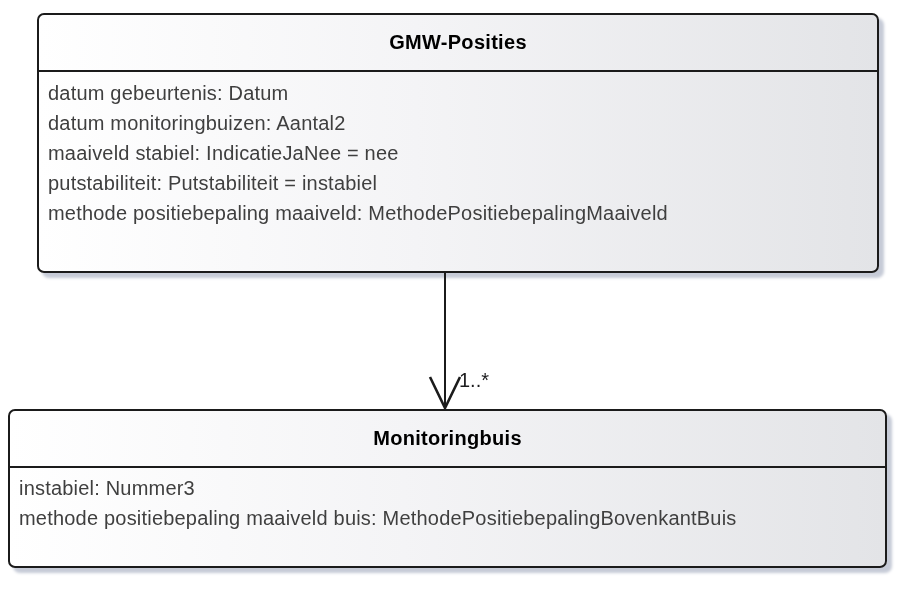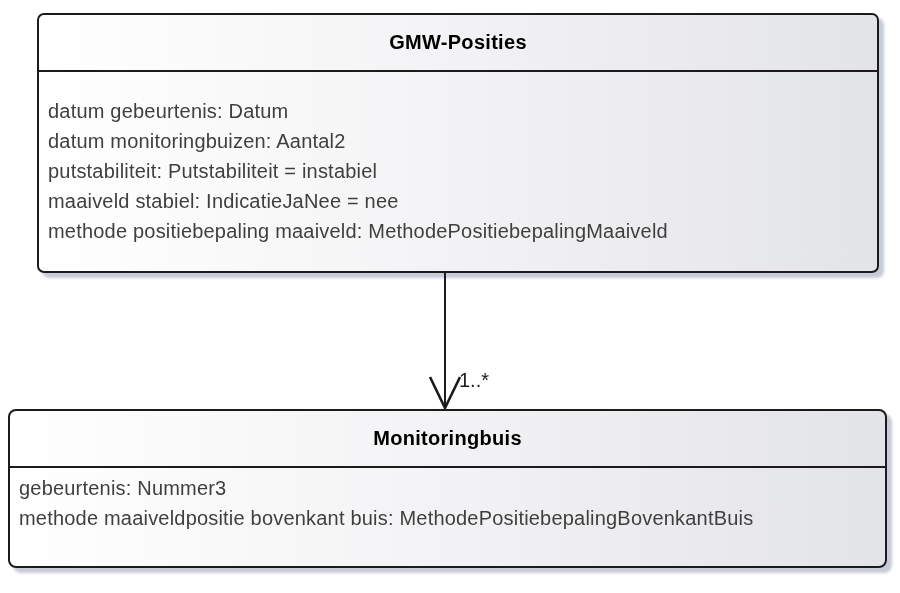--- a/index.html
+++ b/index.html
@@ -28,37 +28,36 @@
     top: 13px;
     width: 842px;
     height: 260px;
     margin-left: 29px;
   }
   .class-box.bottom {
     left: 8px;
     top: 409px;
     width: 879px;
     height: 159px;
-    border-radius: 8px;
   }
   .class-header {
     height: 55px;
     border-bottom: 2px solid #1b1b1b;
     display: flex;
     align-items: center;
     justify-content: center;
   }
   .class-title {
     font-size: 20px;
     font-weight: bold;
     color: #000000;
     letter-spacing: 0.3px;
   }
   .class-body {
-    padding: 24px 9px 0 9px;
+    padding: 6px 9px 0 9px;
   }
   .class-box.bottom .class-body {
     padding-top: 5px;
   }
   .attr {
     font-size: 20px;
     line-height: 30px;
     color: #3f3f3f;
     letter-spacing: 0.2px;
     white-space: nowrap;
@@ -91,35 +90,35 @@
 
 <div class="canvas">
 
   <div class="class-box top">
     <div class="class-header">
       <span class="class-title">GMW-Posities</span>
     </div>
     <div class="class-body">
       <div class="attr">datum gebeurtenis: Datum</div>
       <div class="attr">datum monitoringbuizen: Aantal2</div>
+      <div class="attr">maaiveld stabiel: IndicatieJaNee = nee</div>
       <div class="attr">putstabiliteit: Putstabiliteit = instabiel</div>
-      <div class="attr">maaiveld stabiel: IndicatieJaNee = nee</div>
       <div class="attr">methode positiebepaling maaiveld: MethodePositiebepalingMaaiveld</div>
     </div>
   </div>
 
   <div class="assoc-line"></div>
   <svg class="arrowhead" viewBox="0 0 36 36" xmlns="http://www.w3.org/2000/svg">
     <polyline points="3,2 18,33 33,2" fill="none" stroke="#1b1b1b" stroke-width="2.6"></polyline>
   </svg>
   <div class="multiplicity">1..*</div>
 
   <div class="class-box bottom">
     <div class="class-header">
       <span class="class-title">Monitoringbuis</span>
     </div>
     <div class="class-body">
-      <div class="attr">gebeurtenis: Nummer3</div>
-      <div class="attr">methode maaiveldpositie bovenkant buis: MethodePositiebepalingBovenkantBuis</div>
+      <div class="attr">instabiel: Nummer3</div>
+      <div class="attr">methode positiebepaling maaiveld buis: MethodePositiebepalingBovenkantBuis</div>
     </div>
   </div>
 
 </div>
 
 </body></html>

